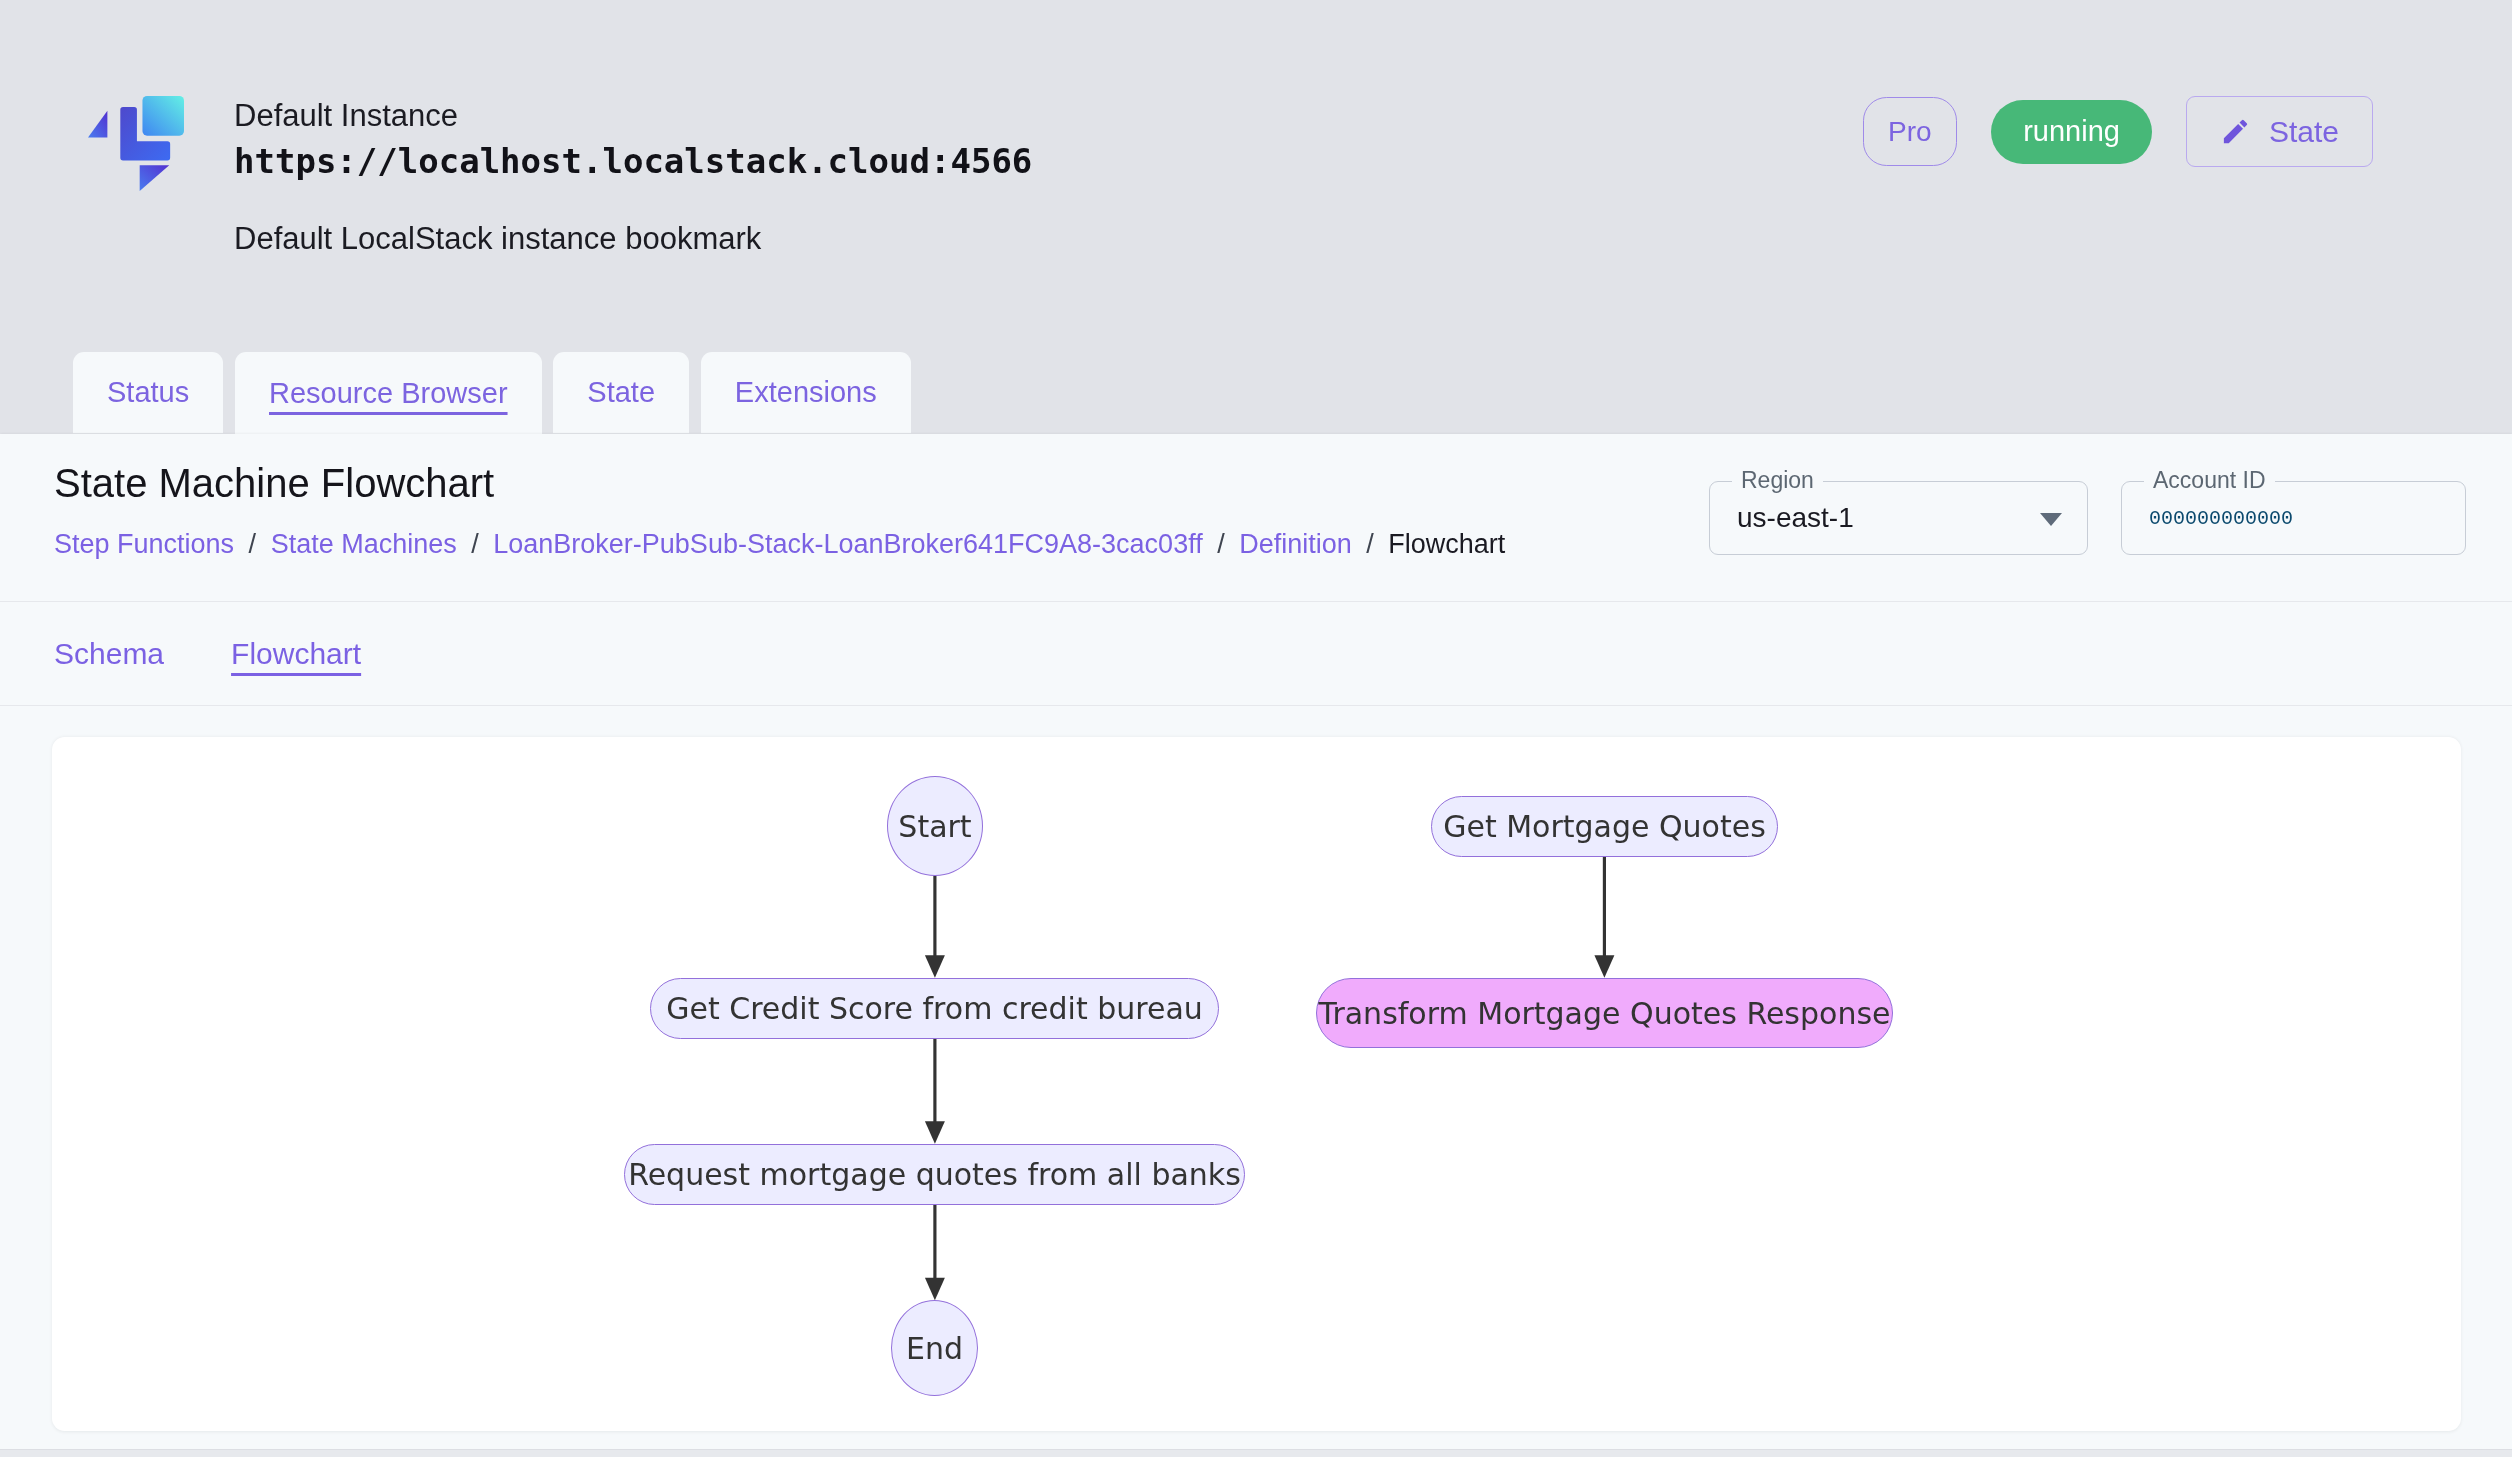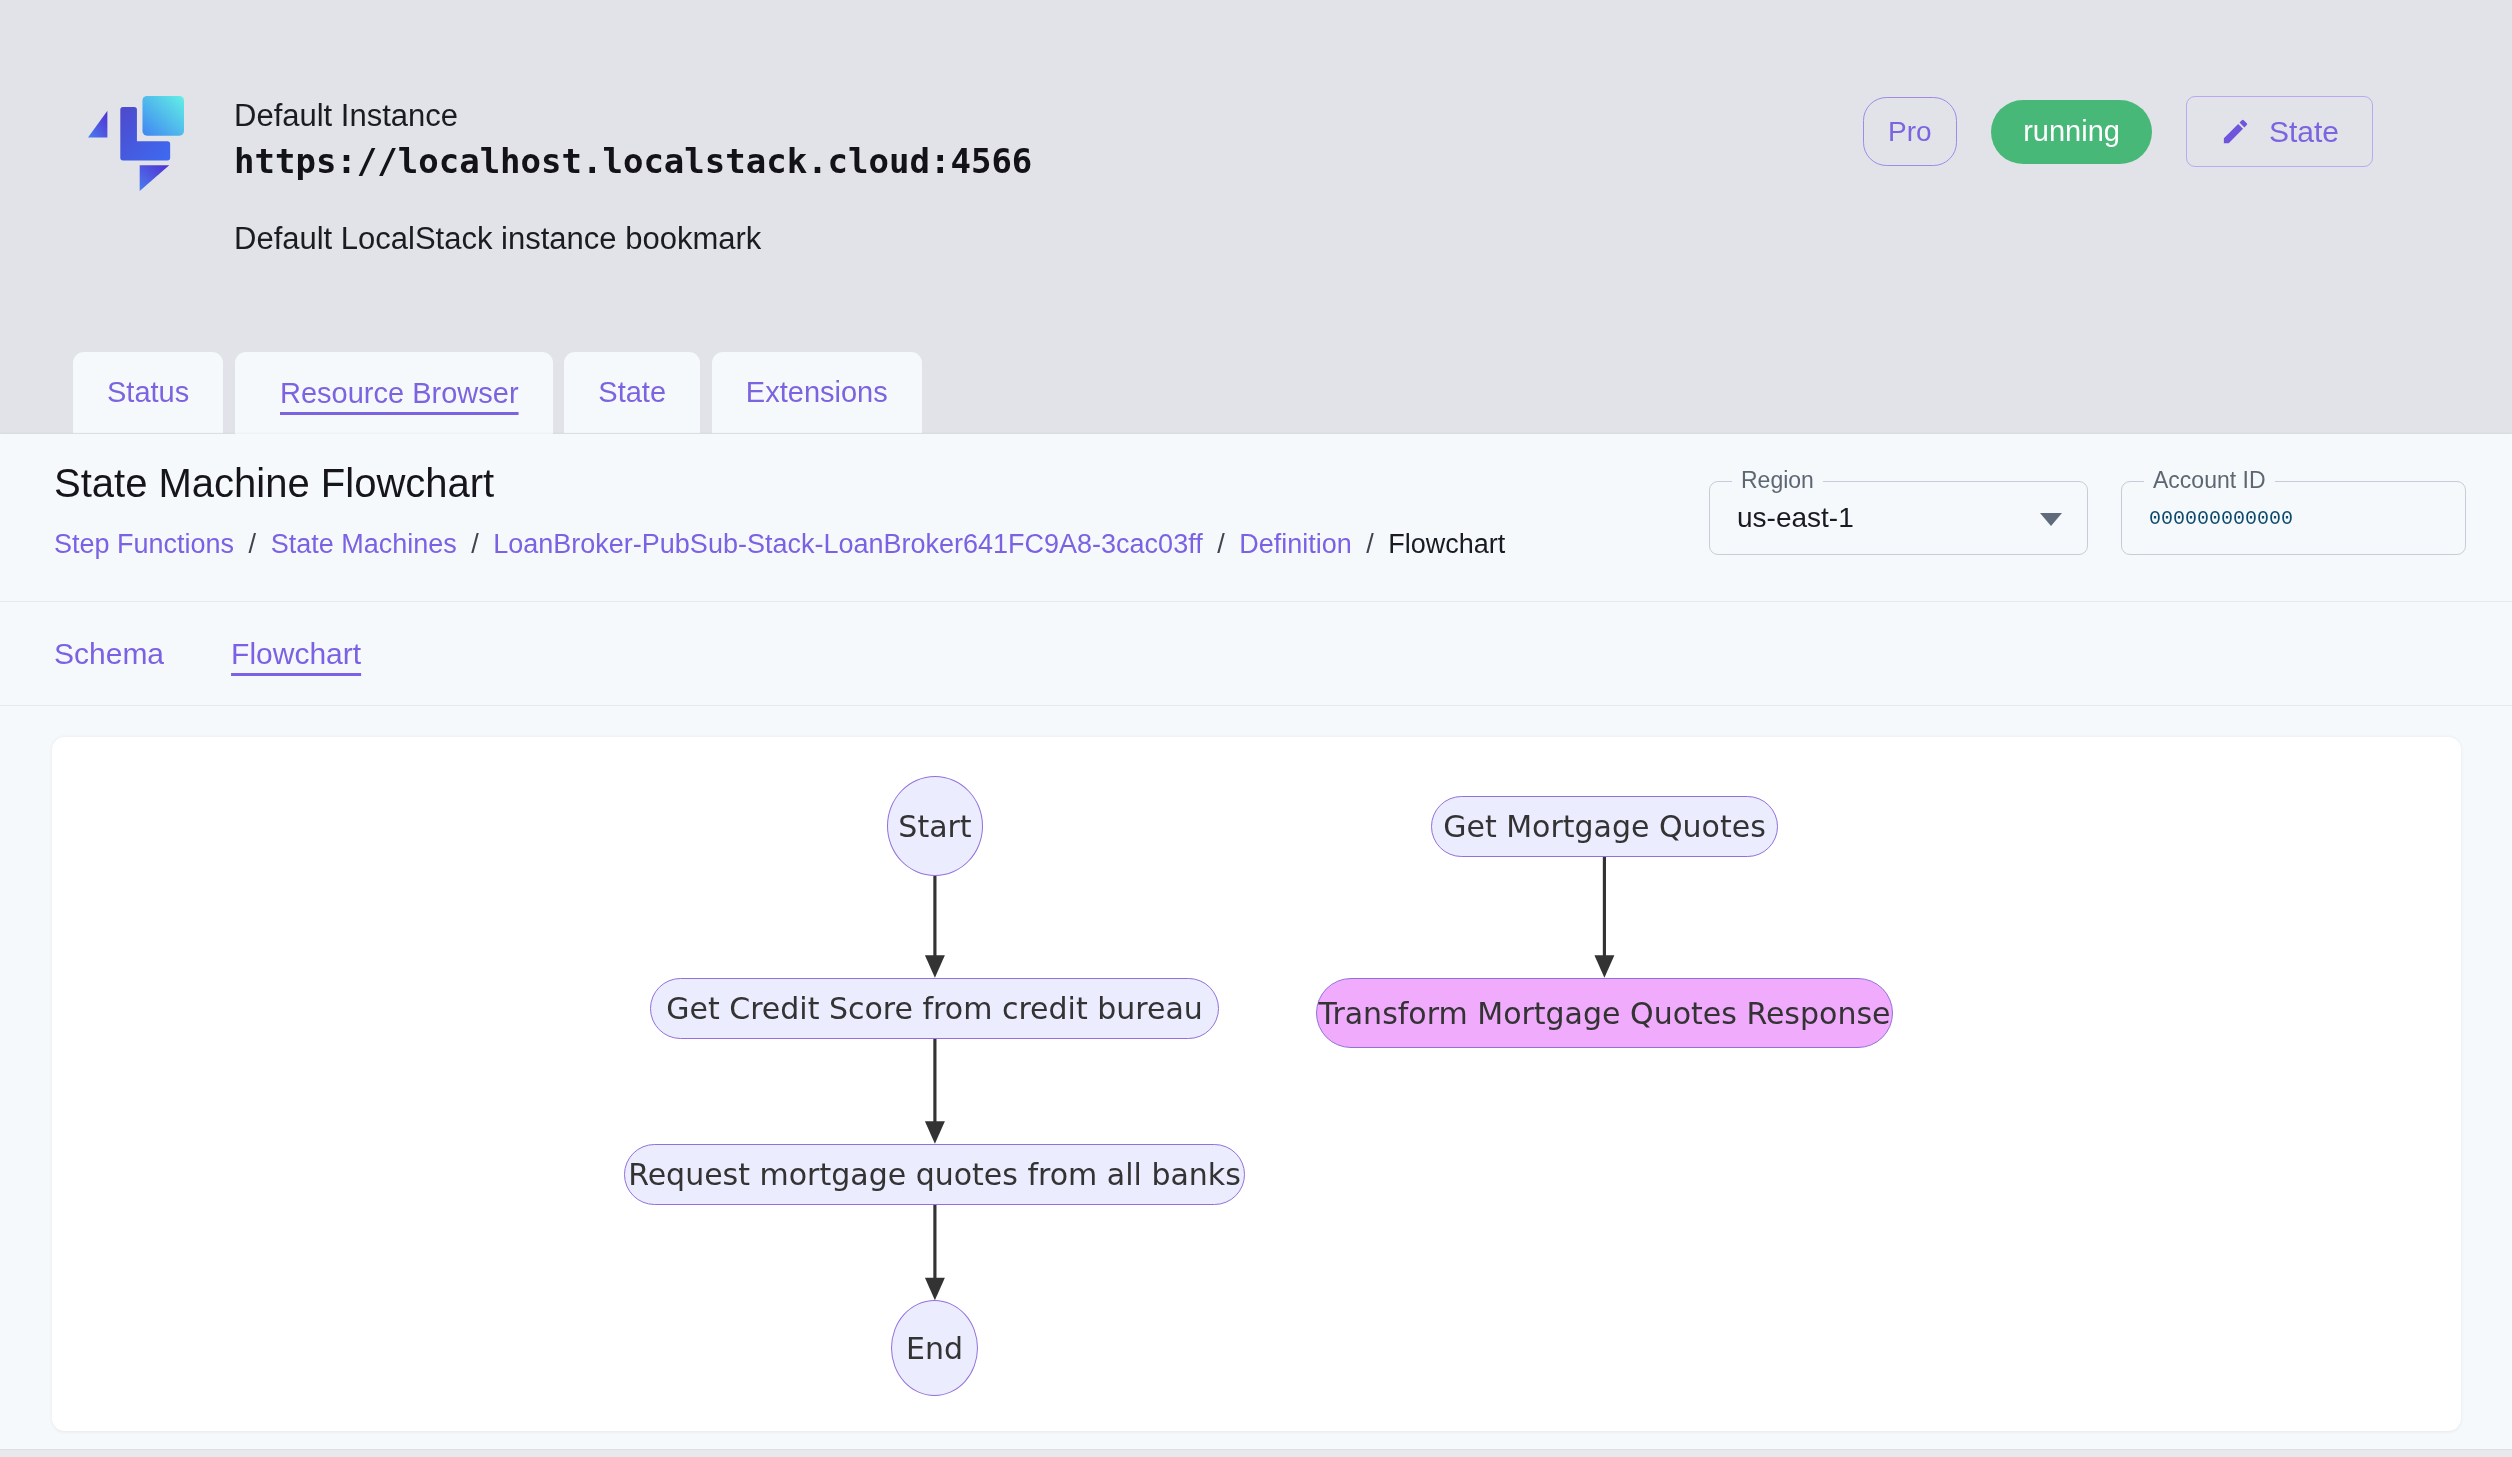--- a/index.html
+++ b/index.html
@@ -19,21 +19,21 @@
   .instance-desc { font-size:31px; line-height:40px; color:#1B1B22; margin-top:34px; }
   .header-actions { position:absolute; top:96px; right:139px; display:flex; align-items:center; gap:34px; height:71px; }
   .pro-badge { display:inline-flex; align-items:center; justify-content:center; height:69px; padding:0 24.5px; border:1.8px solid #9F8AE9; border-radius:23.6px; color:#7C64E0; font-size:28px; }
   .running-badge { display:inline-flex; align-items:center; justify-content:center; height:64px; padding:0 32px; background:#47B878; border-radius:36px; color:#FFFFFF; font-size:29px; }
   .edit-button { display:inline-flex; align-items:center; justify-content:center; gap:18px; height:71px; padding:0 33px; border:1.8px solid #B9A9EF; border-radius:9px; color:#7C64E0; font-size:30px; background:transparent; cursor:pointer; }
   .edit-button svg { width:31px; height:31px; }
   
   .tabs { position:absolute; left:73px; top:352px; display:flex; gap:11.8px; }
   .tab { height:82px; display:flex; align-items:center; padding:16px 34px; background:#F6F9FB; border-radius:11px 11px 0 0; font-size:29px; color:#7C64E0; cursor:pointer; }
   .tab:not(.active) { border-bottom:0.9px solid #E2E5E9; }
-  .tab-label.underlined { text-decoration:underline; text-underline-offset:9px; text-decoration-thickness:2.7px;margin-left:11px; }
+  .tab-label.underlined { text-decoration:underline; text-underline-offset:9px; text-decoration-thickness:2.7px; }
   
   .panel { position:absolute; left:0; top:434px; width:2512px; height:1023px; background:#F6F9FB; box-shadow:0 -0.9px 1.8px rgba(20,24,34,0.04); }
   .panel-header { position:relative; height:168px; border-bottom:0.9px solid #E6E8EC; }
   .page-title { position:absolute; left:54px; top:25.4px; font-size:40px; line-height:49px; font-weight:400; color:#15151B; }
   .breadcrumb { position:absolute; left:54px; top:91px; font-size:27px; line-height:38px; display:flex; align-items:center; white-space:nowrap; }
   .crumb-link { color:#7B61E3; cursor:pointer; }
   .crumb-sep { color:#3F4550; margin:0 14.5px; }
   .crumb-current { color:#1A1A22; }
   .outlined-field { position:absolute; top:47px; height:74px; border:1.8px solid #C7CDD6; border-radius:9px; display:flex; align-items:center; }
   .field-label { position:absolute; top:-15.4px; left:22px; background:#F6F9FB; padding:0 9px; font-size:23px; line-height:27px; color:#5C6772; }

